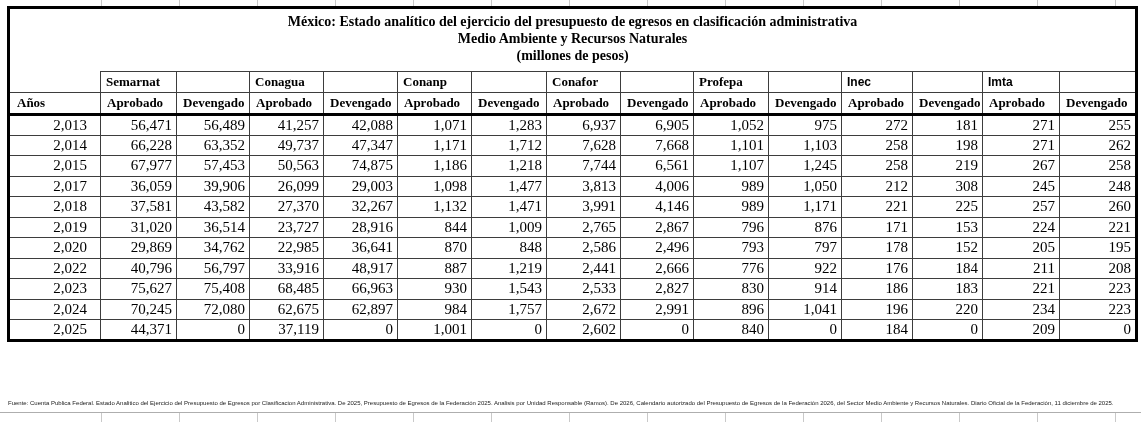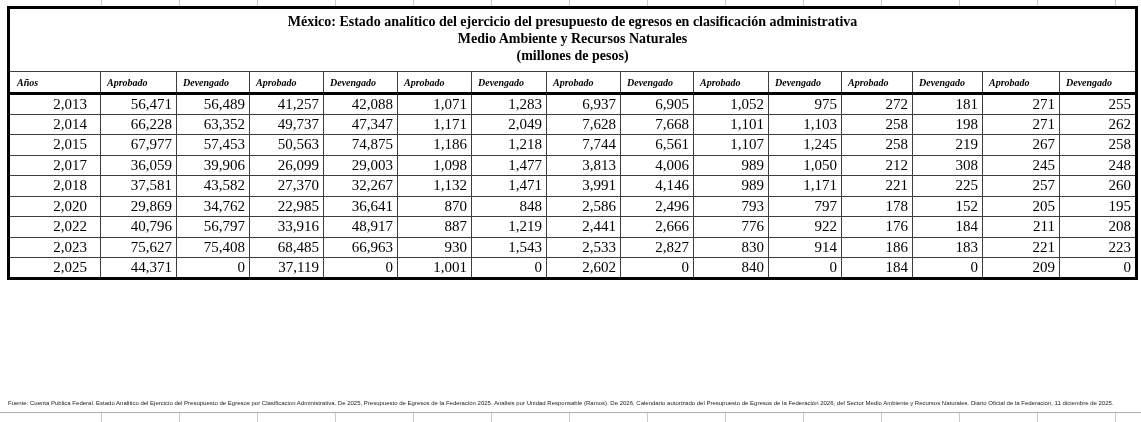--- a/index.html
+++ b/index.html
@@ -27,21 +27,21 @@
 
   
   tr.group-row{height:21px;}
   tr.group-row td{border:1px solid #3d3d3d;font-weight:bold;font-size:13px;padding-left:5px;}
   tr.group-row td.corner{border-top:none;border-left:none;}
   tr.group-row td.sans{font-family:"Liberation Sans",sans-serif;font-size:12px;}
 
   
   tr.header-row{height:22px;}
   tr.header-row td{border:1px solid #3d3d3d;border-bottom:3px solid #000;
-    font-weight:bold;font-size:10px;padding-left:6px;font-style:italic;}
+    font-weight:bold;font-size:13px;padding-left:6px;}
   tr.header-row td.years{padding-left:7px;}
 
   
   tr.data-row{height:20.5px;margin-top:40px;}
   tr.data-row td{border:1px solid #3d3d3d;font-size:15px;text-align:right;padding-right:4px;}
   tr.data-row td.year{padding-right:13px;}
 
   
   #footer-note{
     position:absolute;left:8px;top:399px;width:1130px;
@@ -75,20 +75,37 @@
         <col style="width: 77px;">
       </colgroup>
     <tbody>
       <tr>
         <td class="title-cell" colspan="15">
           <div class="t-line">México: Estado analítico del ejercicio del presupuesto de egresos en clasificación administrativa</div>
           <div class="t-line">Medio Ambiente y Recursos Naturales</div>
           <div class="t-line">(millones de pesos)</div>
         </td>
       </tr>
+      <tr class="group-row" id="group-row">
+          <td class="corner"></td>
+          <td>Semarnat</td>
+          <td></td>
+          <td>Conagua</td>
+          <td></td>
+          <td>Conanp</td>
+          <td></td>
+          <td>Conafor</td>
+          <td></td>
+          <td>Profepa</td>
+          <td></td>
+          <td class="sans">Inec</td>
+          <td></td>
+          <td class="sans">Imta</td>
+          <td></td>
+        </tr>
       <tr class="header-row" id="header-row">
           <td class="years">Años</td>
           <td>Aprobado</td>
           <td>Devengado</td>
           <td>Aprobado</td>
           <td>Devengado</td>
           <td>Aprobado</td>
           <td>Devengado</td>
           <td>Aprobado</td>
           <td>Devengado</td>
@@ -116,21 +133,21 @@
           <td>271</td>
           <td>255</td>
         </tr>
         <tr class="data-row">
           <td class="year">2,014</td>
           <td>66,228</td>
           <td>63,352</td>
           <td>49,737</td>
           <td>47,347</td>
           <td>1,171</td>
-          <td>2,049</td>
+          <td>1,712</td>
           <td>7,628</td>
           <td>7,668</td>
           <td>1,101</td>
           <td>1,103</td>
           <td>258</td>
           <td>198</td>
           <td>271</td>
           <td>262</td>
         </tr>
         <tr class="data-row">
@@ -178,20 +195,37 @@
           <td>3,991</td>
           <td>4,146</td>
           <td>989</td>
           <td>1,171</td>
           <td>221</td>
           <td>225</td>
           <td>257</td>
           <td>260</td>
         </tr>
         <tr class="data-row">
+          <td class="year">2,019</td>
+          <td>31,020</td>
+          <td>36,514</td>
+          <td>23,727</td>
+          <td>28,916</td>
+          <td>844</td>
+          <td>1,009</td>
+          <td>2,765</td>
+          <td>2,867</td>
+          <td>796</td>
+          <td>876</td>
+          <td>171</td>
+          <td>153</td>
+          <td>224</td>
+          <td>221</td>
+        </tr>
+        <tr class="data-row">
           <td class="year">2,020</td>
           <td>29,869</td>
           <td>34,762</td>
           <td>22,985</td>
           <td>36,641</td>
           <td>870</td>
           <td>848</td>
           <td>2,586</td>
           <td>2,496</td>
           <td>793</td>
@@ -229,20 +263,37 @@
           <td>2,533</td>
           <td>2,827</td>
           <td>830</td>
           <td>914</td>
           <td>186</td>
           <td>183</td>
           <td>221</td>
           <td>223</td>
         </tr>
         <tr class="data-row">
+          <td class="year">2,024</td>
+          <td>70,245</td>
+          <td>72,080</td>
+          <td>62,675</td>
+          <td>62,897</td>
+          <td>984</td>
+          <td>1,757</td>
+          <td>2,672</td>
+          <td>2,991</td>
+          <td>896</td>
+          <td>1,041</td>
+          <td>196</td>
+          <td>220</td>
+          <td>234</td>
+          <td>223</td>
+        </tr>
+        <tr class="data-row">
           <td class="year">2,025</td>
           <td>44,371</td>
           <td>0</td>
           <td>37,119</td>
           <td>0</td>
           <td>1,001</td>
           <td>0</td>
           <td>2,602</td>
           <td>0</td>
           <td>840</td>

